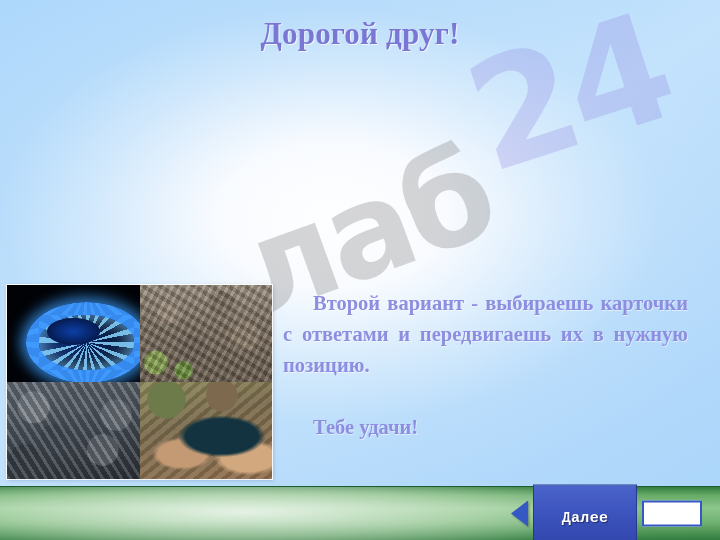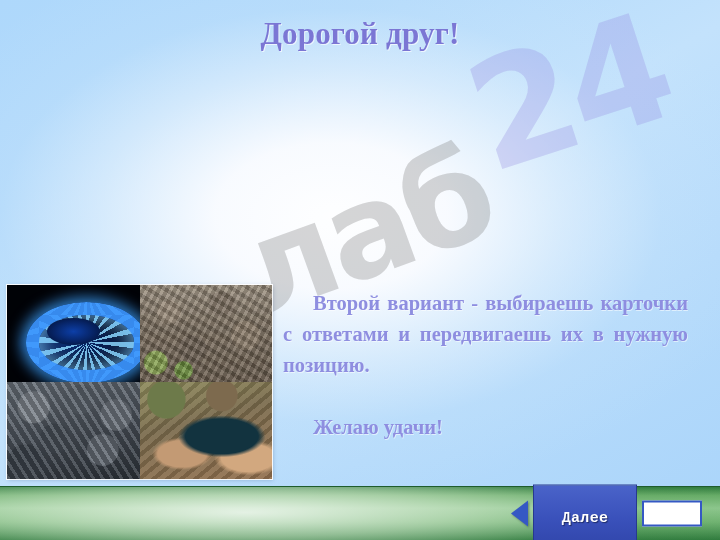--- a/index.html
+++ b/index.html
@@ -230,21 +230,21 @@
 <body>
 
 <div id="slide">
 
   <div class="wm wm-24">24</div>
   <div class="wm wm-word">лаб</div>
 
   <div class="title">Дорогой друг!</div>
 
   <div class="para p3">Второй вариант - выбираешь карточки с ответами и передвигаешь их в нужную позицию.</div>
-  <div class="para p4">Желаю удачи!</div>
+  <div class="para p4">Тебе удачи!</div>
 
   <div class="collage">
     <div class="cell cell-gas"></div>
     <div class="cell cell-peat"></div>
     <div class="cell cell-coal"></div>
     <div class="cell cell-hands"></div>
   </div>
 
   <div class="navbar">
     <div class="nav-controls">

